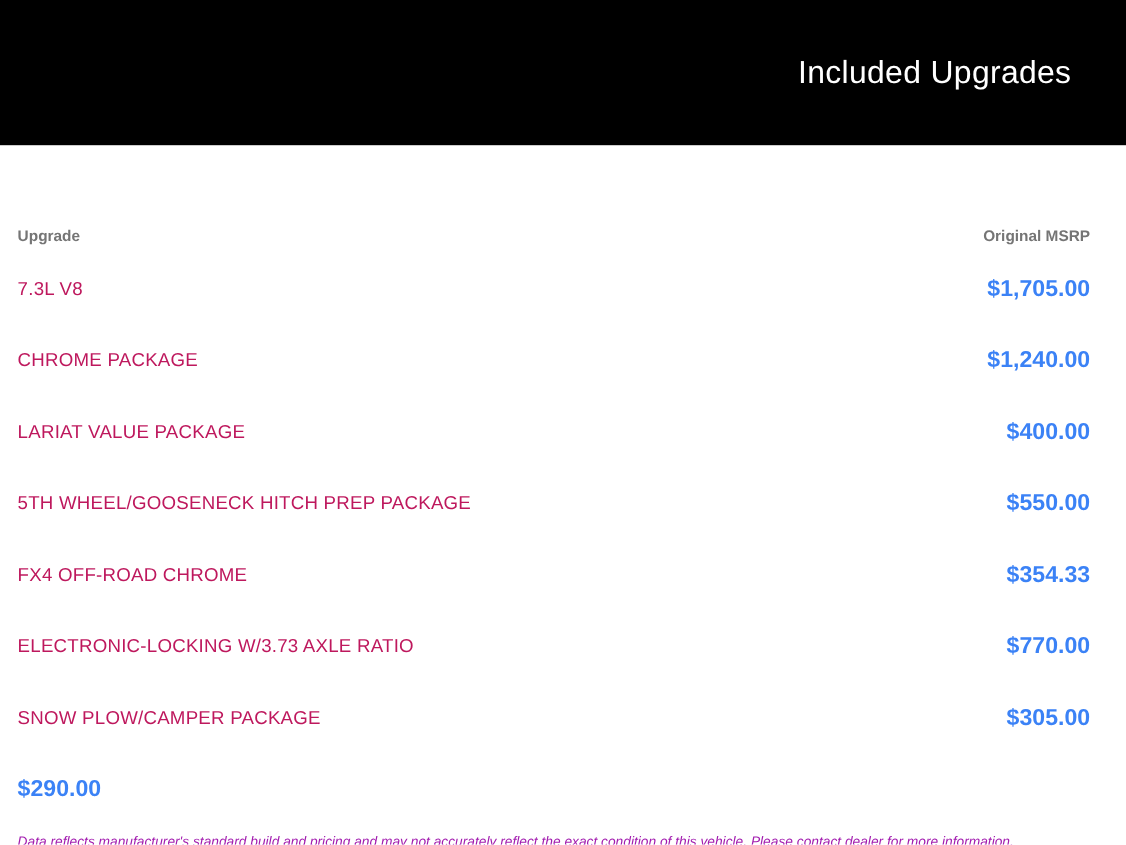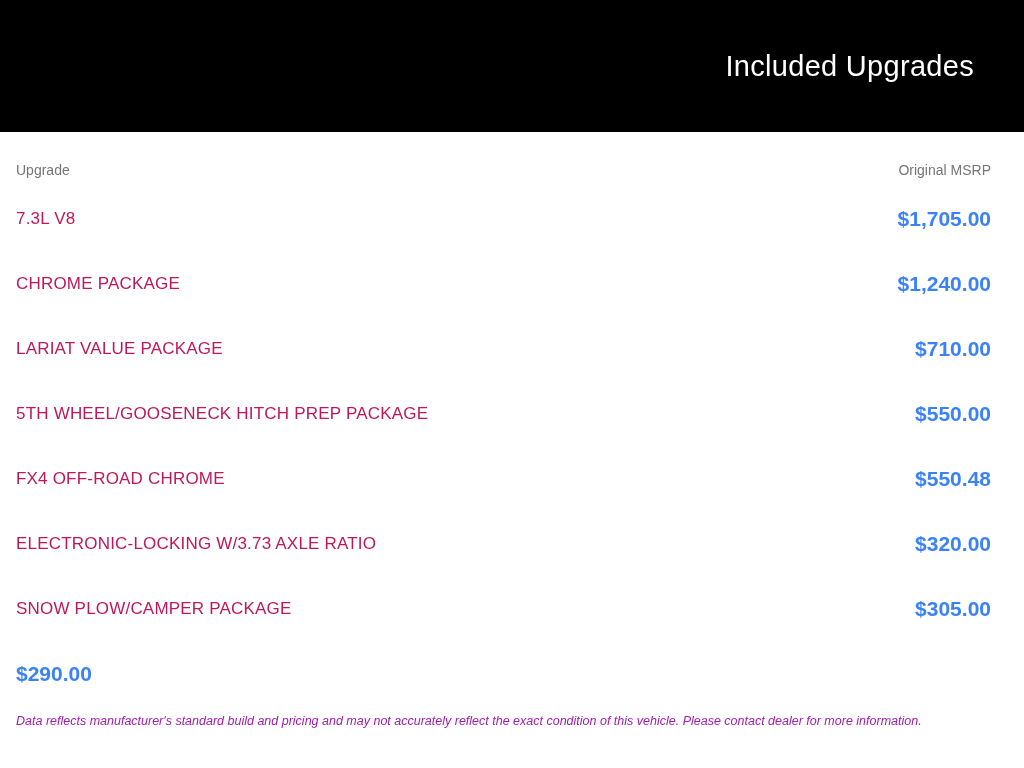--- a/index.html
+++ b/index.html
@@ -28,21 +28,22 @@
 
   .thead {
     display: flex;
     justify-content: space-between;
     align-items: baseline;
     padding-top: 30px;
   }
   .col-header {
     font-size: 14px;
     color: #757575;
-    font-weight: 400;
+    font-weight: 700;
+    margin-top: 44px;
   }
 
   .rows { margin-top: 8px; }
   .row {
     height: 65px;
     display: flex;
     justify-content: space-between;
     align-items: center;
   }
   .row-name {
@@ -84,33 +85,33 @@
       <div class="row">
         <span class="row-name">7.3L V8</span>
         <span class="row-price">$1,705.00</span>
       </div>
       <div class="row">
         <span class="row-name">CHROME PACKAGE</span>
         <span class="row-price">$1,240.00</span>
       </div>
       <div class="row">
         <span class="row-name">LARIAT VALUE PACKAGE</span>
-        <span class="row-price">$710.00</span>
+        <span class="row-price">$400.00</span>
       </div>
       <div class="row">
         <span class="row-name">5TH WHEEL/GOOSENECK HITCH PREP PACKAGE</span>
         <span class="row-price">$550.00</span>
       </div>
       <div class="row">
         <span class="row-name">FX4 OFF-ROAD CHROME</span>
-        <span class="row-price">$550.48</span>
+        <span class="row-price">$354.33</span>
       </div>
       <div class="row">
         <span class="row-name">ELECTRONIC-LOCKING W/3.73 AXLE RATIO</span>
-        <span class="row-price">$320.00</span>
+        <span class="row-price">$770.00</span>
       </div>
       <div class="row">
         <span class="row-name">SNOW PLOW/CAMPER PACKAGE</span>
         <span class="row-price">$305.00</span>
       </div>
       <div class="row">
         <span class="row-price">$290.00</span>
       </div>
     </div>
   </main>

